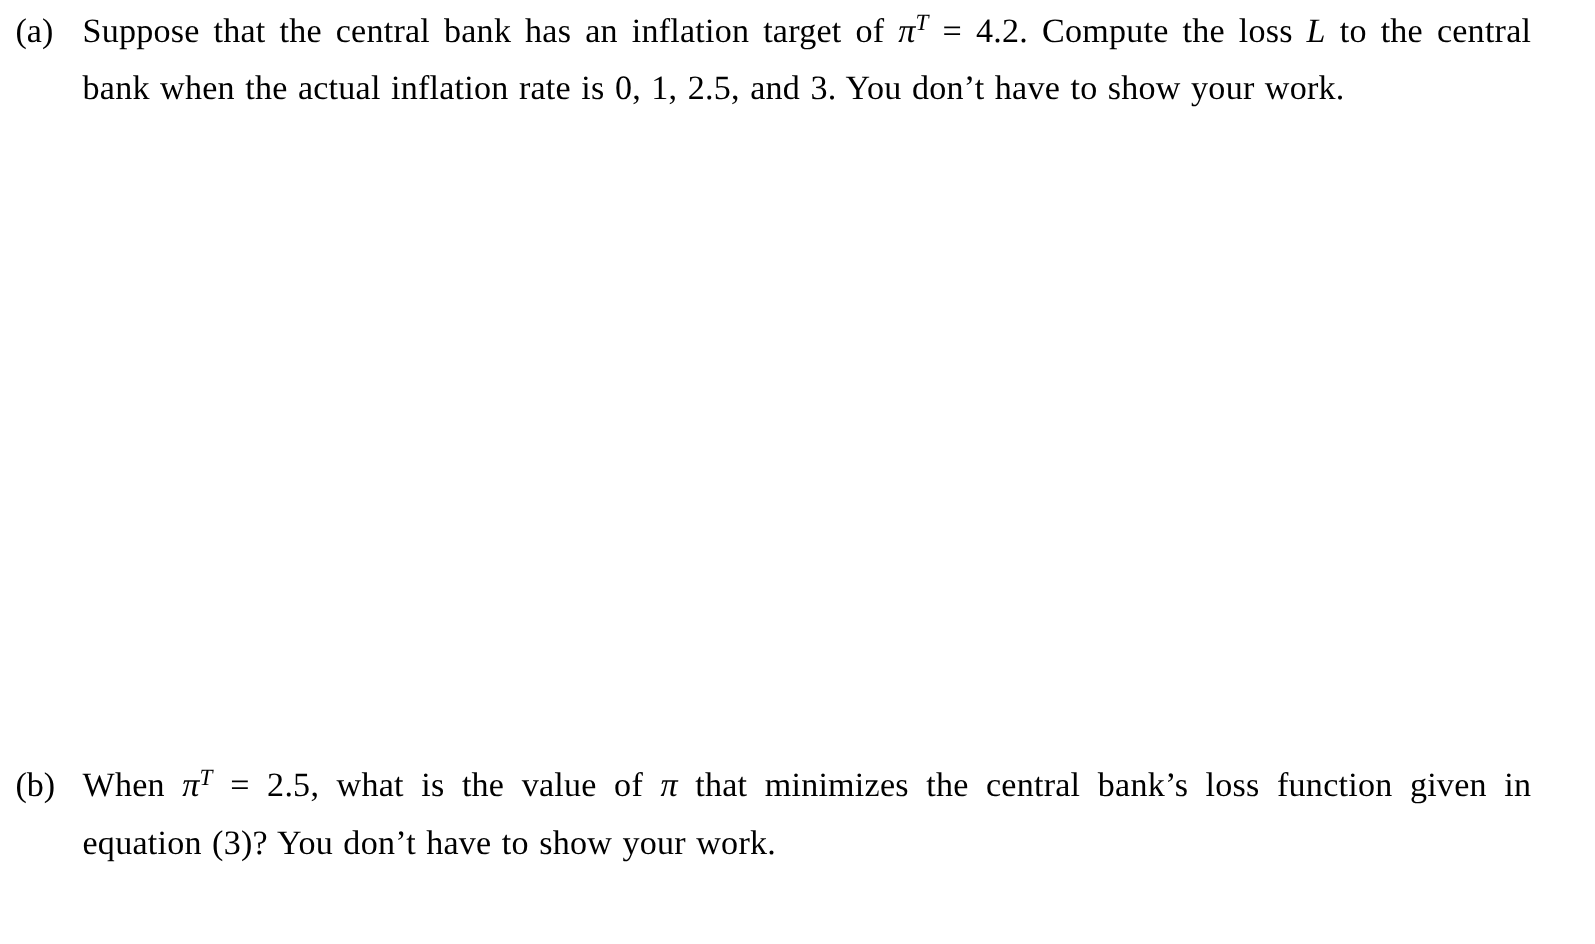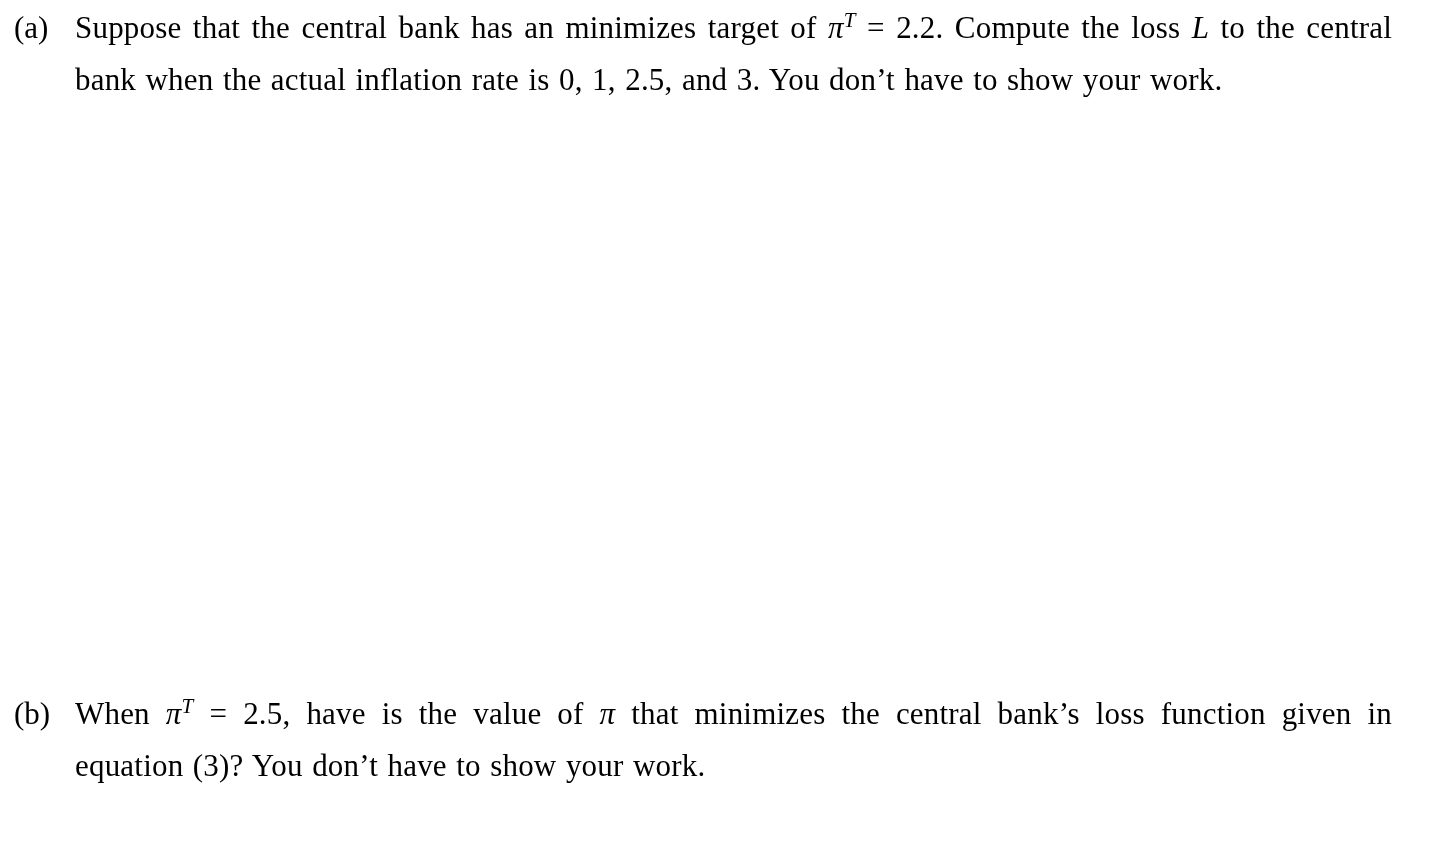--- a/index.html
+++ b/index.html
@@ -43,21 +43,21 @@
   }
   .emph { }
 </style>
 </head>
 <body>
 
 <div class="page">
 
   <section class="question" id="q-a">
     <span class="qlabel">(a)</span>
-    <p class="qbody"><span>Suppose that the central bank has an minimizes target of </span><span class="mi">π</span><span class="sup">T</span><span> = 2.2. Compute the loss </span><span class="mi">L</span><span> to the central bank when the actual inflation rate is 0, 1, 2.5, and 3. </span><span class="emph">You don’t have to show your work.</span></p>
+    <p class="qbody"><span>Suppose that the central bank has an inflation target of </span><span class="mi">π</span><span class="sup">T</span><span> = 4.2. Compute the loss </span><span class="mi">L</span><span> to the central bank when the actual inflation rate is 0, 1, 2.5, and 3. </span><span class="emph">You don’t have to show your work.</span></p>
   </section>
 
   <section class="question" id="q-b">
     <span class="qlabel">(b)</span>
-    <p class="qbody"><span>When </span><span class="mi">π</span><span class="sup">T</span><span> = 2.5, have is the value of </span><span class="mi">π</span><span> that minimizes the central bank’s loss function given in equation (3)? </span><span class="emph">You don’t have to show your work.</span></p>
+    <p class="qbody"><span>When </span><span class="mi">π</span><span class="sup">T</span><span> = 2.5, what is the value of </span><span class="mi">π</span><span> that minimizes the central bank’s loss function given in equation (3)? </span><span class="emph">You don’t have to show your work.</span></p>
   </section>
 
 </div>
 
 </body></html>

